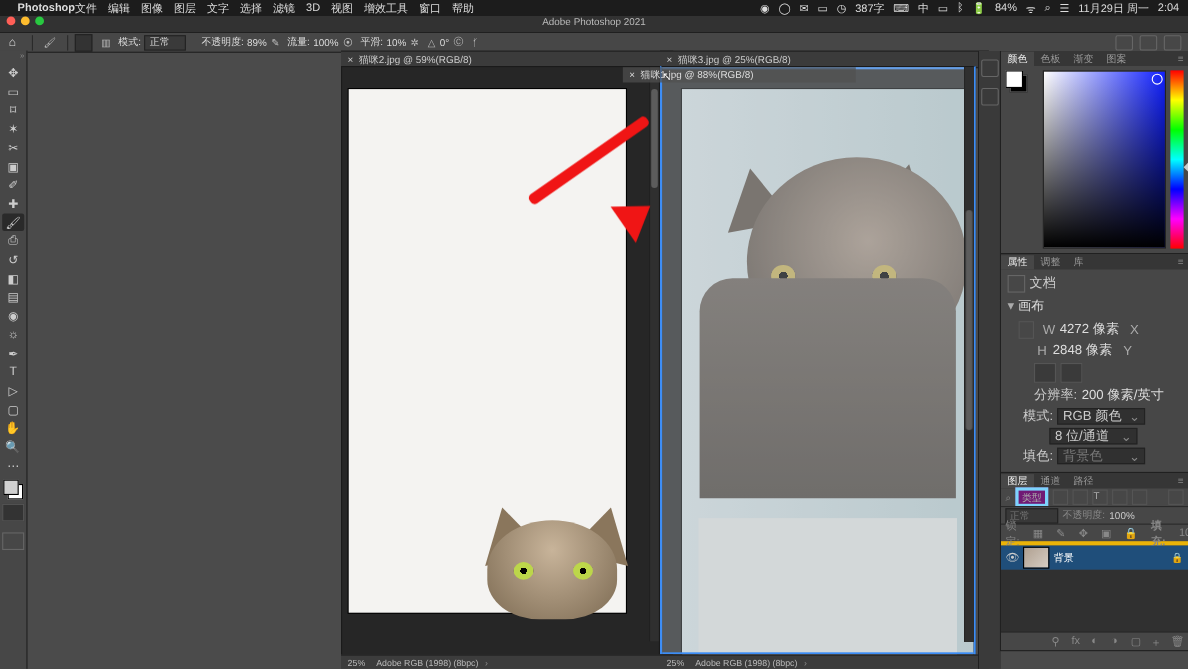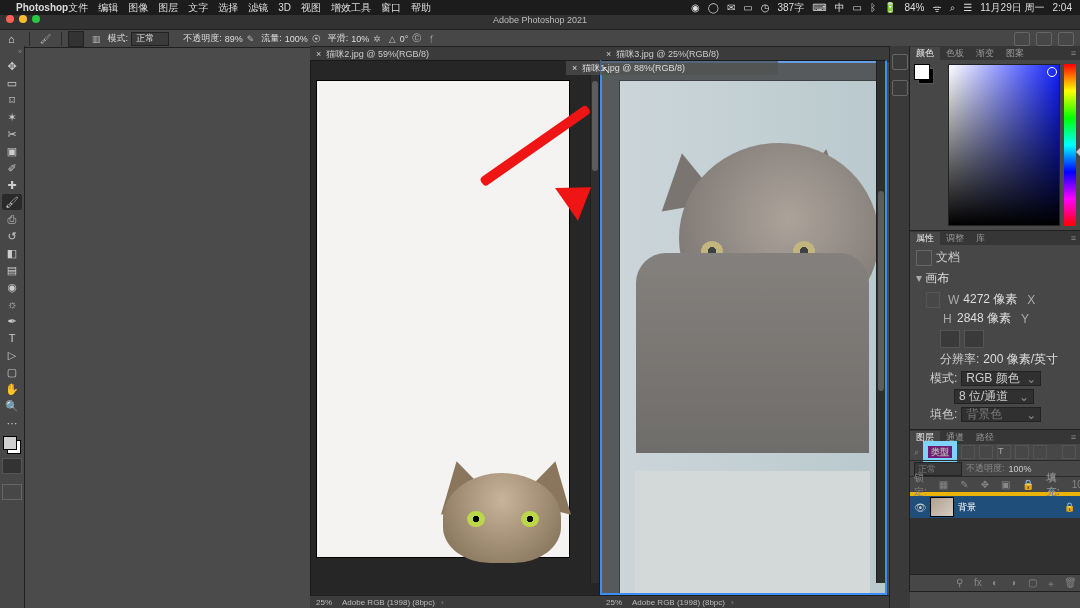--- a/index.html
+++ b/index.html
@@ -87,21 +87,21 @@
 .props .row .v{color:#ddd;}
 .props .sel{background:#303030;border:1px solid #222;padding:0 4px;height:13px;display:flex;align-items:center;min-width:70px;justify-content:space-between;}
 .props .sel::after{content:"⌄";color:#888;margin-left:4px;}
 .props .btns{display:flex;gap:4px;margin:3px 0 3px 24px;}
 .props .btns .b{width:18px;height:16px;border:1px solid #555;background:#3a3a3a;}
 .props .lock{width:12px;height:14px;border:1px solid #555;margin-right:4px;}
 
 .layers{flex:1;display:flex;flex-direction:column;}
 .ltoolbar{display:flex;align-items:center;height:16px;padding:0 4px;gap:4px;font-size:9px;color:#aaa;}
 .ltoolbar .search{color:#888;}
-.ltoolbar .drop{background:#701a75;border:5px solid #7dd3fc;padding:0 3px;height:12px;font-weight:bold;}
+.ltoolbar .drop{background:#701a75;border:3px solid #7dd3fc;padding:0 3px;height:12px;}
 .ltoolbar .ic{width:12px;height:12px;border:1px solid #555;}
 .lopts{display:flex;align-items:center;height:15px;padding:0 4px;gap:4px;font-size:9px;border-top:1px solid #2a2a2a;border-bottom:1px solid #2a2a2a;}
 .lopts .drop{background:#383838;border:1px solid #222;padding:0 3px;height:12px;width:40px;color:#777;}
 .lopts .lbl{color:#888;}
 .locks{display:flex;align-items:center;height:15px;padding:0 4px;gap:12px;font-size:10px;border-bottom:4px solid #eab308;color:#888;}
 .locks .ic{width:12px;height:12px;}
 .layerrow{display:flex;align-items:center;height:22px;background:#1f4e7a;padding:0 4px;gap:4px;}
 .layerrow .eye{width:12px;text-align:center;}
 .layerrow .thumb{width:22px;height:18px;background:#fff;border:1px solid #000;background:linear-gradient(135deg,#b0a090,#d5cdc4);}
 .layerrow .name{color:#fff;font-size:9px;}

